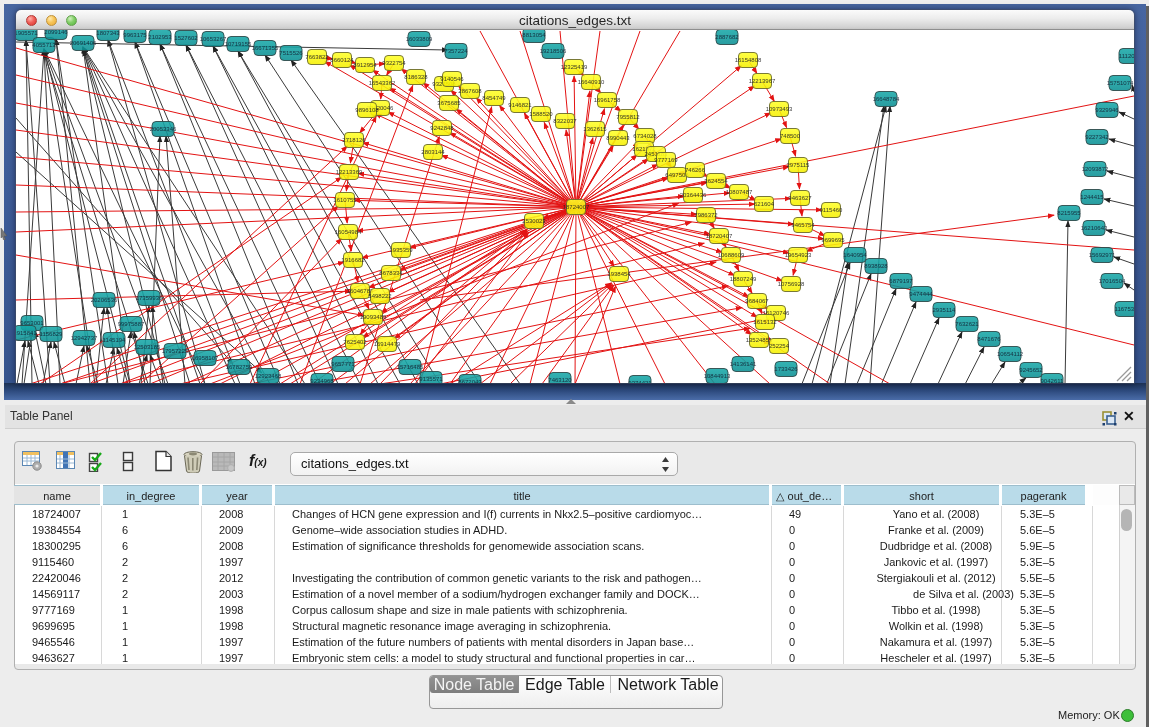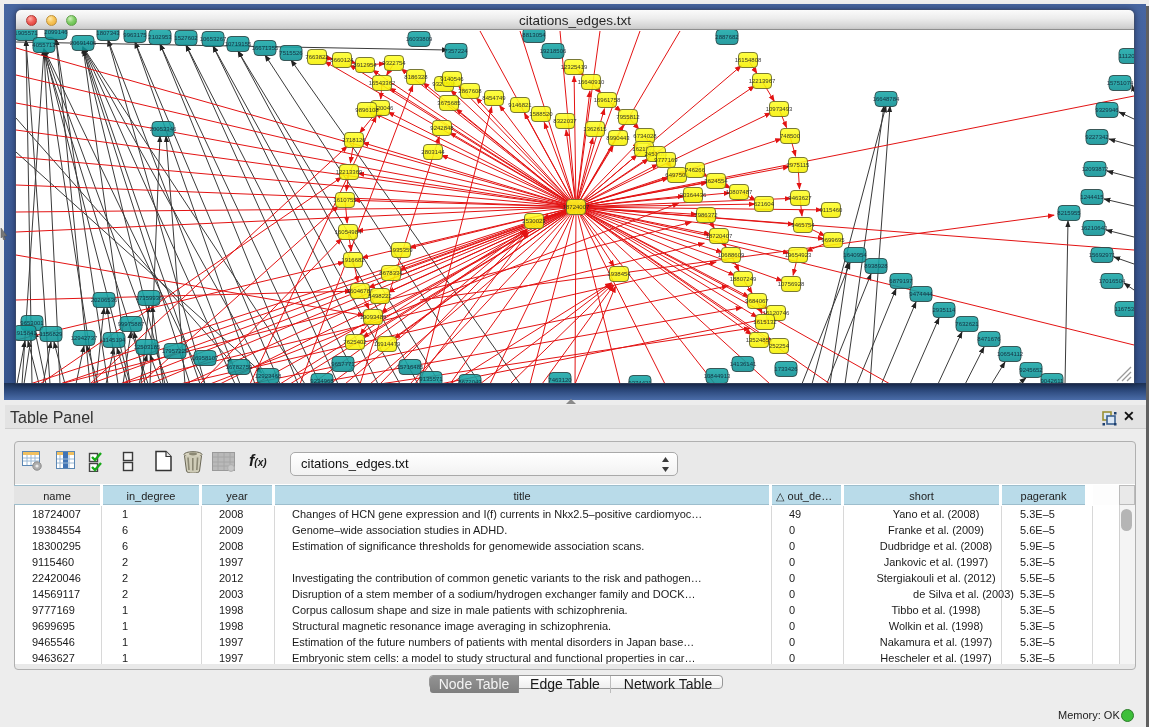--- a/index.html
+++ b/index.html
@@ -9,37 +9,37 @@
 #rightline{position:absolute;left:1146px;top:6px;width:3px;height:721px;background:#606060}
 #win{position:absolute;left:16px;top:10px;width:1118px;height:373px;border-radius:5px 5px 0 0;box-shadow:0 0 7px rgba(0,0,25,.6);outline:1px solid rgba(70,80,100,.55)}
 #titlebar{position:absolute;left:0;top:0;width:1118px;height:20px;border-radius:5px 5px 0 0;background:linear-gradient(180deg,#fbfbfb 0%,#ececec 45%,#d2d2d2 90%,#c6c6c6 100%);border-bottom:1px solid #8e8e8e}
 .tl{position:absolute;top:5px;width:11px;height:11px;border-radius:50%}
 #tlr{left:10px;background:radial-gradient(circle at 35% 30%,#ffb3ab 0%,#f0605a 45%,#d8342c 100%);border:1px solid #b43c36}
 #tly{left:30px;background:radial-gradient(circle at 35% 30%,#ffeab0 0%,#f7c558 45%,#e9a93a 100%);border:1px solid #c09138}
 #tlg{left:50px;background:radial-gradient(circle at 35% 30%,#d2f0c0 0%,#82cf68 45%,#55b43e 100%);border:1px solid #63a14e}
 #title{position:absolute;left:0;top:0;width:100%;height:20px;line-height:21px;text-align:center;font-size:13.5px;color:#262626}
 #graph{position:absolute;left:0;top:20px;width:1118px;height:353px;background:#fff;overflow:hidden}
 #tphead{position:absolute;left:5px;top:405px;width:1141px;height:24px;background:#e3e3e3;border-bottom:1px solid #cfcfcf}
-#tphead .t{position:absolute;left:5px;top:4px;font-size:16px;color:#333}
+#tphead .t{position:absolute;left:5px;top:4px;font-size:12px;color:#333}
 #handle{position:absolute;left:566px;top:399px;width:0;height:0;border-left:5px solid transparent;border-right:5px solid transparent;border-bottom:5px solid #8a8a8a}
 #floaticon{position:absolute;left:1102px;top:411px}
 #closex{position:absolute;left:1123px;top:408px;font-size:14px;font-weight:bold;color:#111}
 #panel{position:absolute;left:14px;top:441px;width:1122px;height:229px;background:#e9e9e9;border:1px solid #b0b0b0;border-radius:4px}
 .icon{position:absolute;top:450px}
 #dropdown{position:absolute;left:290px;top:452px;width:388px;height:24px;background:linear-gradient(180deg,#ffffff,#f2f2f2);border:1px solid #a9a9a9;border-radius:5px;font-size:13px;color:#111;line-height:22px;padding-left:10px}
 #ddarrow{position:absolute;right:7px;top:3px}
 #tablewrap{position:absolute;left:15px;top:484px;width:1120px;height:180px;background:#fff}
 .hcell{position:absolute;top:485px;height:20px;line-height:20px;font-size:11px;color:#222;border-top:1px solid #9dbecd;border-bottom:1px solid #9dbecd}
 #hfill{position:absolute;left:1093px;top:485px;width:26px;height:20px;background:#fdfdfd}
 #corner{position:absolute;left:1119px;top:485px;width:16px;height:20px;background:#e9e9e9;border:1px solid #bbb}
 .trow{position:absolute;left:14px;height:16px;width:1105px;font-size:11px;color:#1a1a1a}
 .trow span{position:absolute;top:0;line-height:16px;white-space:nowrap}
 #sbtrack{position:absolute;left:1119px;top:505px;width:16px;height:159px;background:#f4f4f4;border-left:1px solid #d0d0d0}
 #sbthumb{position:absolute;left:1121px;top:509px;width:11px;height:22px;background:#b5b5b5;border-radius:6px}
-#tabs{position:absolute;left:429px;top:675px;width:294px;height:14px;border:1px solid #979797;border-radius:4px;background:linear-gradient(180deg,#ffffff,#eeeeee);font-size:14px}
+#tabs{position:absolute;left:429px;top:675px;width:294px;height:34px;border:1px solid #979797;border-radius:4px;background:linear-gradient(180deg,#ffffff,#eeeeee);font-size:16px}
 .tab{position:absolute;top:0;height:17px;line-height:17px;text-align:center;color:#1a1a1a}
 #tab1{left:0;width:89px;background:linear-gradient(180deg,#939393,#7e7e7e);color:#f4f4f4;border-radius:3px 0 0 3px;border-right:1px solid #8a8a8a}
 #tab2{left:90px;width:91px;border-right:1px solid #bcbcbc}
 #tab3{left:182px;width:112px}
 #memory{position:absolute;left:1058px;top:709px;font-size:11px;color:#222}
 #memdot{position:absolute;left:1121px;top:709px;width:13px;height:13px;border-radius:50%;background:#3dbf3a;border:1px solid #2d7d2b}
 svg text{user-select:none}
 </style></head>
 <body>
 <div id="desktop"></div>
@@ -720,21 +720,21 @@
 <span style="left:205px">2012</span>
 <span style="left:278px">Investigating the contribution of common genetic variants to the risk and pathogen…</span>
 <span style="left:775px">0</span>
 <span style="left:844px;width:156px;text-align:center">Stergiakouli et al. (2012)</span>
 <span style="left:1006px">5.5E–5</span>
 </div>
 <div class="trow" style="top:586px">
 <span style="left:18px">14569117</span>
 <span style="left:108px">2</span>
 <span style="left:205px">2003</span>
-<span style="left:278px">Disruption of a stem member of a sodium/hydrogen exchanger family and DOCK…</span>
+<span style="left:278px">Estimation of a novel member of a sodium/hydrogen exchanger family and DOCK…</span>
 <span style="left:775px">0</span>
 <span style="left:844px;width:156px;text-align:right">de Silva et al. (2003)</span>
 <span style="left:1006px">5.3E–5</span>
 </div>
 <div class="trow" style="top:602px">
 <span style="left:18px">9777169</span>
 <span style="left:108px">1</span>
 <span style="left:205px">1998</span>
 <span style="left:278px">Corpus callosum shape and size in male patients with schizophrenia.</span>
 <span style="left:775px">0</span>

